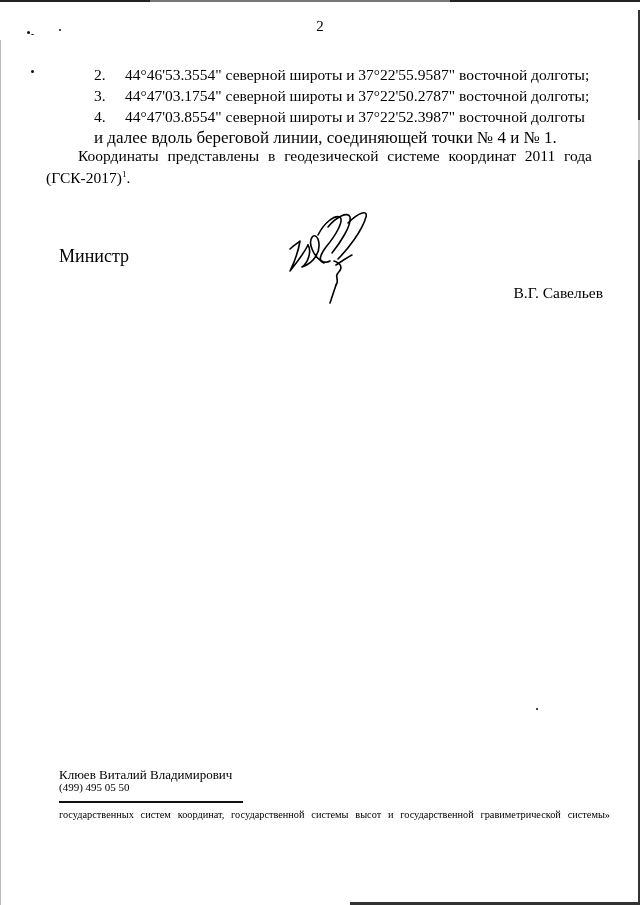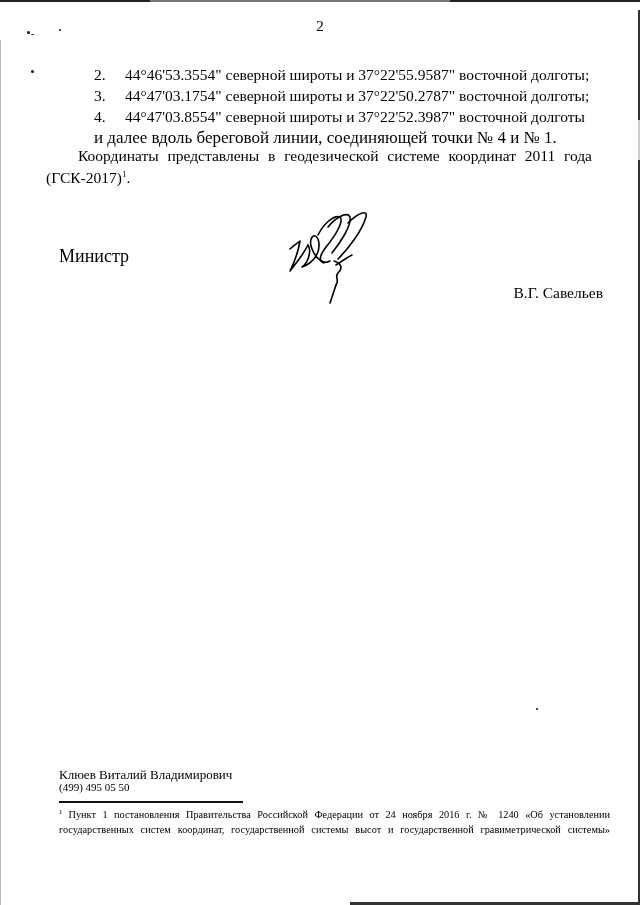--- a/index.html
+++ b/index.html
@@ -95,17 +95,16 @@
   </svg>
 
   <div class="abs minister-name">В.Г. Савельев</div>
 
   <div class="abs contact-name">Клюев Виталий Владимирович</div>
   <div class="abs contact-phone">(499) 495 05 50</div>
 
   <div class="footnote-rule"></div>
 
   <div class="abs footnote">
-    <span class="line"><sup>1</sup><span>Пункт 1 постановления Правительства Российской Федерации от 24 ноября 2016 г. № 1240 «Об установлении</span></span>
     <span class="line">государственных систем координат, государственной системы высот и государственной гравиметрической системы»</span>
   </div>
 
 </div>
 
 </body></html>

